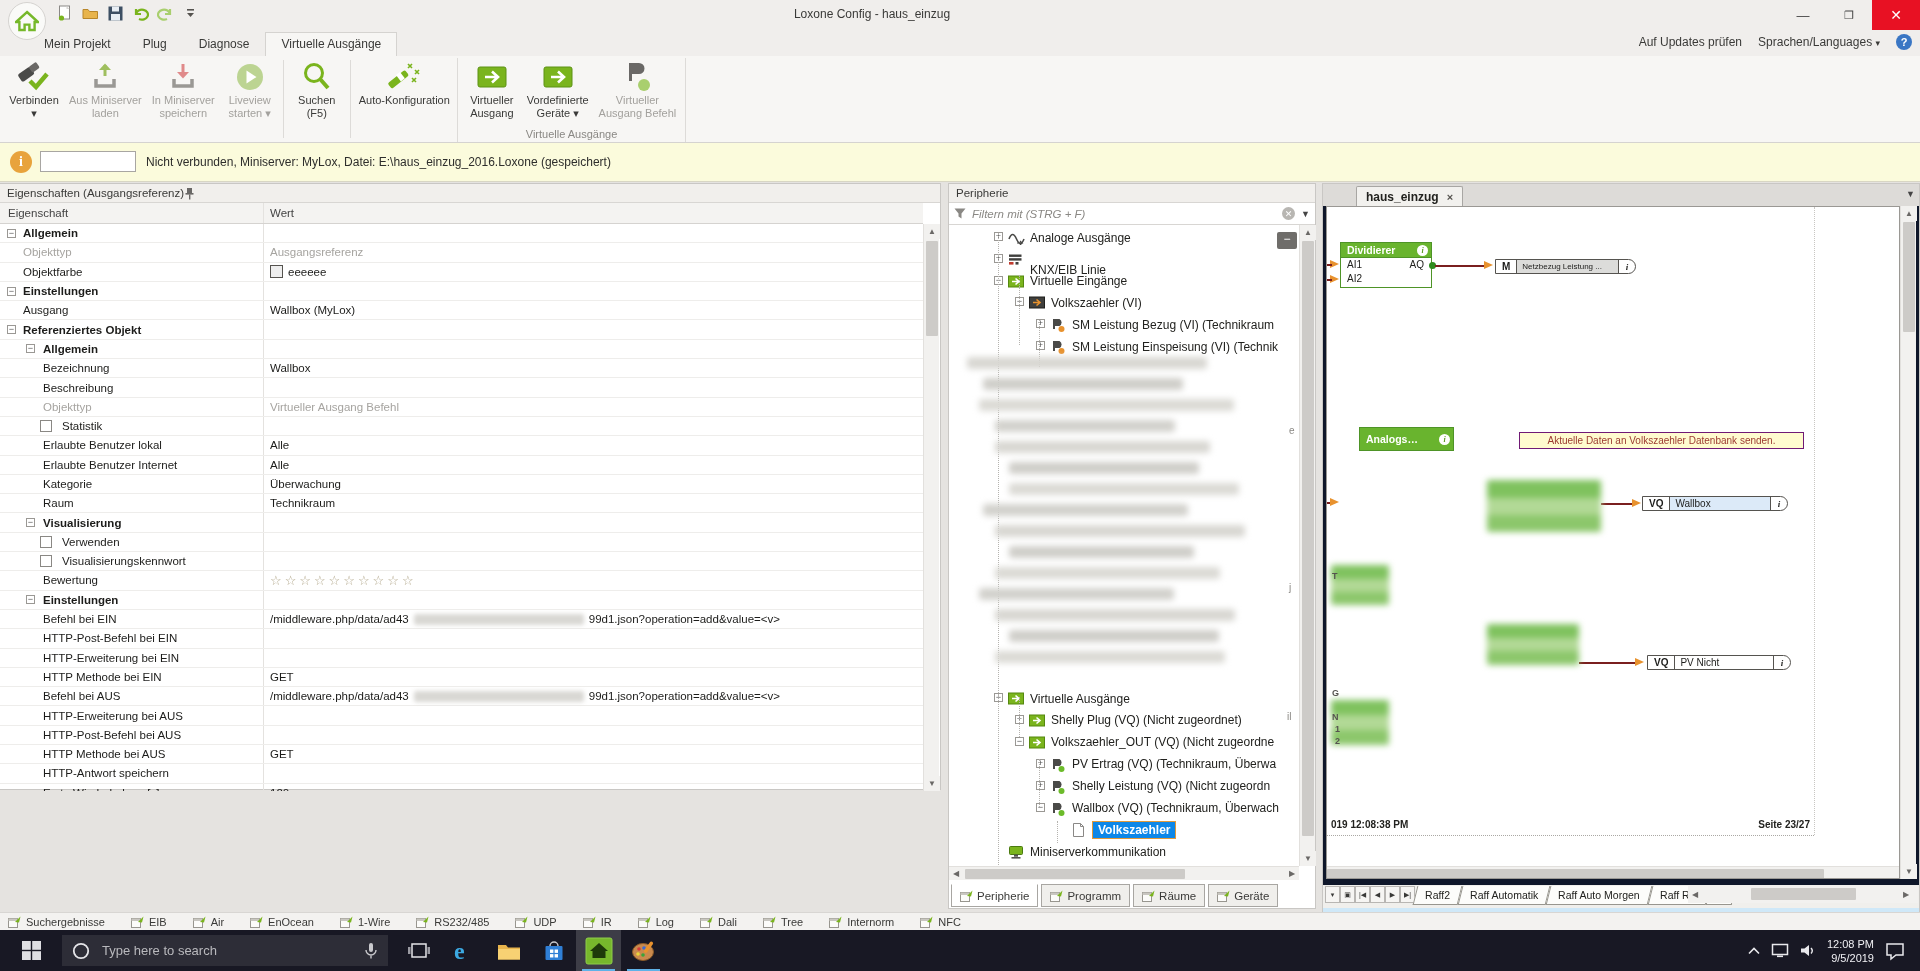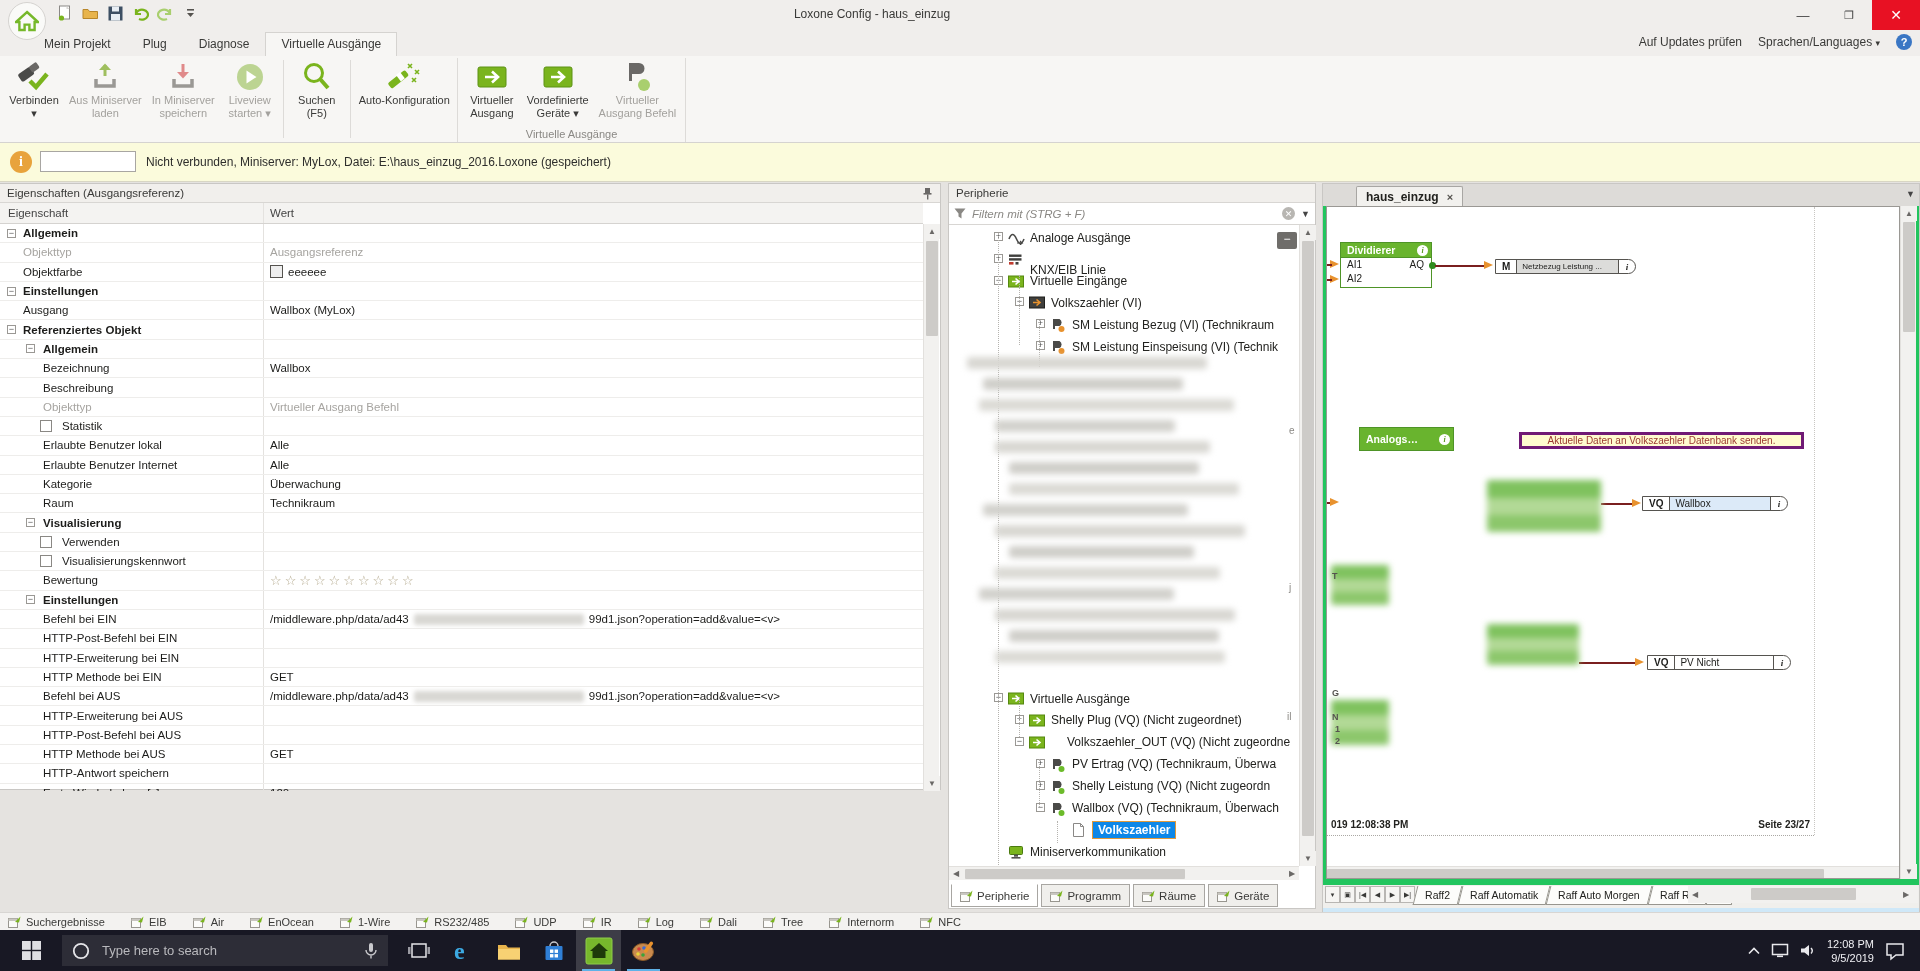--- a/index.html
+++ b/index.html
@@ -77,21 +77,21 @@
   #tree-blur{position:absolute;left:0;width:346px;filter:blur(3px);}
   .bbar{border-radius:3px;margin-bottom:9px;}
   .straychar{position:absolute;font-size:10px;color:#8a8884;}
   #collapse-btn{position:absolute;left:328px;top:48px;width:20px;height:17px;background:#6f6d6a;border-radius:2px;color:#fff;
     font-size:12px;line-height:15px;text-align:center;}
   .tabrow{position:absolute;display:flex;gap:3px;}
   .ptab{height:23px;display:flex;align-items:center;gap:4px;padding:0 8px;font-size:11.5px;color:#3a3a38;
     background:#f0efec;border:1px solid #a8a6a2;border-radius:0 0 0 0;}
   .ptab.active{background:#fff;border-top-color:#fff;}
   
-  #diagram{left:1322px;top:183px;width:598px;height:729px;background:#22c55e;border:1px solid #c9c7c4;}
+  #diagram{left:1322px;top:183px;width:598px;height:729px;background:#0f172a;border:1px solid #c9c7c4;}
   #dtabbar{position:absolute;left:0;top:0;width:596px;height:22px;background:#dddbd8;}
   #dtab{position:absolute;left:33px;top:2px;height:20px;background:#f2f1ee;border:1px solid #a8a6a3;border-bottom:none;
     display:flex;align-items:center;gap:8px;padding:0 9px;font-size:12px;font-weight:600;color:#22221f;border-radius:2px 2px 0 0;}
   #dtab .x{font-weight:bold;color:#55534f;font-size:11px;}
   #dtab-drop{position:absolute;right:4px;top:5px;font-size:9px;color:#444;}
   #canvas{position:absolute;left:3px;top:22px;width:574px;height:673px;background:#fff;border:1px solid #9a9894;overflow:hidden;}
   .blk-head{background:#69b42e;border:1px solid #4e9427;color:#fff;font-size:10.5px;font-weight:bold;
     display:flex;align-items:center;justify-content:space-between;padding:0 3px 0 6px;}
   .idot{width:11px;height:11px;border-radius:50%;background:#fff;color:#5a9a1e;
     font:italic bold 8px "Liberation Serif",serif;display:flex;align-items:center;justify-content:center;}
@@ -103,21 +103,21 @@
   #div-body .pq{position:absolute;right:7px;top:1px;}
   .gdot{position:absolute;width:7px;height:7px;border-radius:50%;background:#2f8c1e;}
   .cline{position:absolute;height:2px;background:#7a1f1f;}
   .oarr{position:absolute;width:0;height:0;border-left:9px solid #e8922e;border-top:4.5px solid transparent;border-bottom:4.5px solid transparent;}
   .pill{position:absolute;height:15px;border:1px solid #55534f;border-radius:0 8px 8px 0;background:#fff;display:flex;align-items:stretch;font-size:10px;color:#1c1c1a;}
   .pill .s1{display:flex;align-items:center;justify-content:center;font-weight:bold;padding:0 6px;}
   .pill .s2{display:flex;align-items:center;border-left:1px solid #55534f;border-right:1px solid #55534f;padding:0 5px;white-space:nowrap;overflow:hidden;}
   .pill .s3{display:flex;align-items:center;justify-content:center;width:16px;font:italic bold 9px "Liberation Serif",serif;}
   #analogs-block{position:absolute;left:32px;top:220px;width:95px;height:24px;}
   #analogs-block .blk-head{height:100%;}
-  #note{position:absolute;left:192px;top:225px;width:285px;height:17px;background:#fffbcf;border:3px solid #701a75;
+  #note{position:absolute;left:192px;top:225px;width:285px;height:17px;background:#fffbcf;border:1px solid #701a75;
     color:#9c3a30;font-size:10px;display:flex;align-items:center;justify-content:center;white-space:nowrap;}
   .gblur{position:absolute;filter:blur(3px);border-radius:2px;overflow:hidden;}
   .gblur .g1{height:34%;background:#7fc25e;}
   .gblur .g2{height:33%;background:#b2d996;}
   .gblur .g3{height:33%;background:#8cc76b;}
   .edgechar{position:absolute;font-size:9px;font-weight:bold;color:#55534f;}
   .dotline-h{position:absolute;border-top:1px dotted #aaa8a4;}
   .dotline-v{position:absolute;border-left:1px dotted #c8c6c2;}
   #foot-l{position:absolute;left:4px;top:612px;font-size:10px;font-weight:bold;color:#22221f;}
   #foot-r{position:absolute;left:380px;top:612px;width:103px;text-align:right;font-size:10px;font-weight:bold;color:#22221f;}
@@ -325,21 +325,21 @@
     </div>
   </div>
 
 <div id="infobar">
   <div id="info-icon">i</div>
   <input id="info-input" value="" style="">
   <div id="info-text">Nicht verbunden, Miniserver: MyLox, Datei: E:\haus_einzug_2016.Loxone (gespeichert)</div>
 </div>
 
 <div id="props" class="panel">
-  <div class="phead" style="justify-content:space-between;">
+  <div class="phead" style="">
     <span>Eigenschaften (Ausgangsreferenz)</span>
     <svg width="11" height="13" viewBox="0 0 11 13">
       <rect x="3" y="1" width="5" height="5" fill="#6a6866"></rect>
         <rect x="1.5" y="6" width="8" height="1.6" fill="#6a6866"></rect>
         <rect x="5" y="7.5" width="1.4" height="5" fill="#6a6866"></rect>
     </svg>
   </div>
   <div id="props-colhead">
     <span class="abs" style="left:8px;top:4px">Eigenschaft</span>
     <span class="abs" style="left:270px;top:4px">Wert</span>
@@ -613,21 +613,21 @@
         <span class="tlabel" style="left: 102px;">Shelly Plug (VQ) (Nicht zugeordnet)</span>
       </div>
       <div class="titem" style="top: 506.8px;">
         <span class="texp" style="left: 66px; top: 5px;">−</span>
         <span style="position: absolute; left: 80px; top: 4px;">
           <svg width="16" height="13" viewBox="0 0 16 13">
             <rect x="0.5" y="1" width="15" height="11" fill="#7ab41d" stroke="#55880f"></rect>
             <path d="M4 6.5 h6.5 M7.5 3.5 l3.5 3 -3.5 3" stroke="#fff" stroke-width="1.6" fill="none"></path>
           </svg>
         </span>
-        <span class="tlabel" style="left: 118px;">Volkszaehler_OUT (VQ) (Nicht zugeordne</span>
+        <span class="tlabel" style="left: 102px;">Volkszaehler_OUT (VQ) (Nicht zugeordne</span>
       </div>
       <div class="titem" style="top: 528.7px;">
         <span class="texp" style="left: 87px; top: 5px;">+</span>
         <span style="position: absolute; left: 101px; top: 4px;">
           <svg width="15" height="14" viewBox="0 0 15 14">
             <rect x="3" y="1" width="2" height="10" fill="#4a4a48"></rect>
             <path d="M5 1 h4.5 a4 4 0 0 1 0 7 H5 z" fill="#4a4a48"></path>
             <circle cx="11.5" cy="11" r="3" fill="#6cbb2a"></circle>
           </svg>
         </span>

